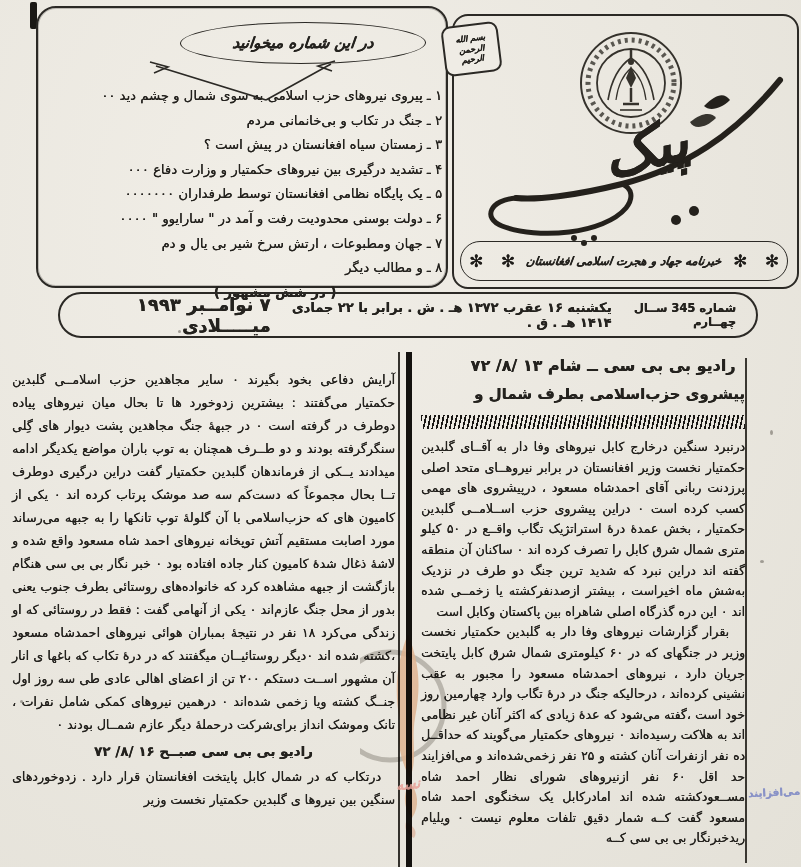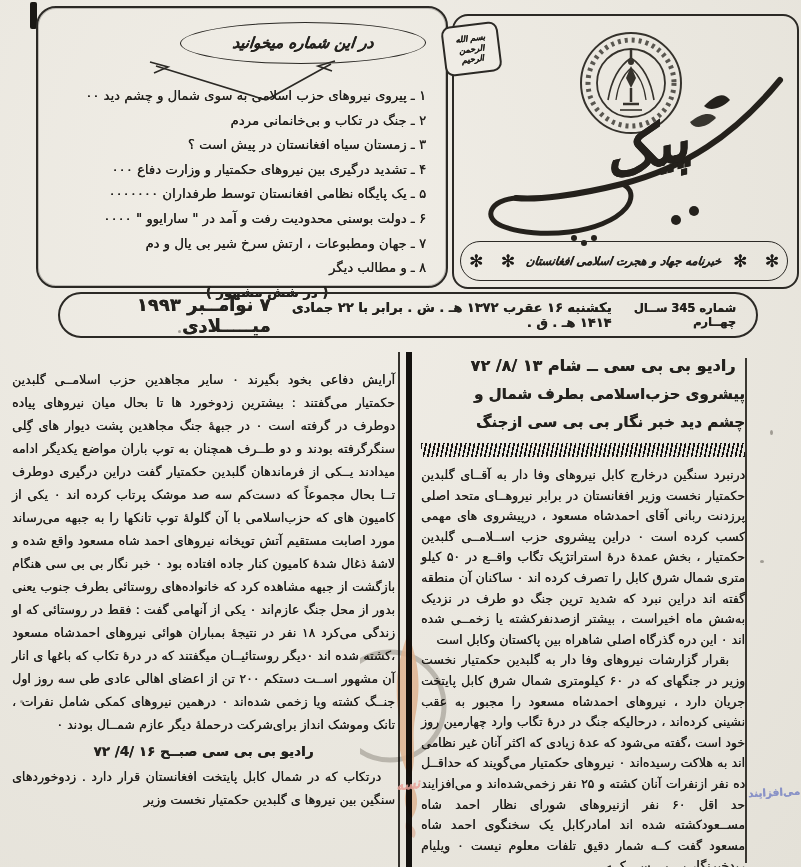--- a/index.html
+++ b/index.html
@@ -17,21 +17,21 @@
   }
   .contents-oval{
     position:absolute; right:20px; top:14px; width:244px; height:40px;
     border:1.6px solid #2b2925; border-radius:50%;
     display:flex; align-items:center; justify-content:center;
     font-style:italic; font-weight:bold; font-size:15px; letter-spacing:1px;
     transform:skewX(-6deg);
   }
   .contents-arrow{ position:absolute; right:110px; top:52px; }
   .contents-list{
-    position:absolute; top:76px; right:20px; left:10px;
+    position:absolute; top:76px; right:4px; left:10px;
     font-size:13.2px; line-height:24.6px; text-align:right;
   }
   .contents-item{ white-space:nowrap; overflow:hidden; }
   .contents-footer{ text-align:center; font-weight:bold; padding-left:60px; }
   
   .masthead-box{
     position:absolute; left:452px; top:14px; width:343px; height:271px;
     border:2.5px solid #2b2925; border-radius:16px;
   }
   .emblem{ position:absolute; left:122px; top:12px; }
@@ -174,30 +174,29 @@
   </div>
 
   <div class="rule-thin-left"></div>
   <div class="rule-thick"></div>
   <div class="rule-right"></div>
 
   <div class="col-right">
     <div class="headline">
       <div class="headline-l1">رادیو بی بی سی ــ شام ۱۳ /۸/ ۷۲</div>
       <div class="headline-l2">پیشروی حزب‌اسلامی بطرف شمال و</div>
-      <div class="headline-l3">چشم دید خبر نگار بی بی سی ازجنگ</div>
     </div>
     <div class="hatch"></div>
     <p class="para">درنبرد سنگین درخارج کابل نیروهای وفا دار به آقــای گلبدین حکمتیار نخست وزیر افغانستان در برابر نیروهــای متحد اصلی پرزدنت ربانی آقای احمدشاه مسعود ، درپیشروی های مهمی کسب کرده است ۰ دراین پیشروی حزب اســلامــی گلبدین حکمتیار ، بخش عمدهٔ درهٔ استراتژیک تگاب واقــع در ۵۰ کیلو متری شمال شرق کابل را تصرف کرده اند ۰ ساکنان آن منطقه گفته اند دراین نبرد که شدید ترین جنگ دو طرف در نزدیک به‌شش ماه اخیراست ، بیشتر ازصدنفرکشته یا زخمــی شده اند ۰ این دره گذرگاه اصلی شاهراه بین پاکستان وکابل است</p>
     <p class="para">بقرار گزارشات نیروهای وفا دار به گلبدین حکمتیار نخست وزیر در جنگهای که در ۶۰ کیلومتری شمال شرق کابل پایتخت جریان دارد ، نیروهای احمدشاه مسعود را مجبور به عقب نشینی کرده‌اند ، درحالیکه جنگ در درهٔ تگاب وارد چهارمین روز خود است ،گفته می‌شود که عدهٔ زیادی که اکثر آنان غیر نظامی اند به هلاکت رسیده‌اند ۰ نیروهای حکمتیار می‌گویند که حداقــل ده نفر ازنفرات آنان کشته و ۲۵ نفر زخمی‌شده‌اند و می‌افزایند حد اقل ۶۰ نفر ازنیروهای شورای نظار احمد شاه مســعودکشته شده اند امادرکابل یک سخنگوی احمد شاه مسعود گفت کــه شمار دقیق تلفات معلوم نیست ۰ ویلیام ریدخبرنگار بی بی سی کــه</p>
   </div>
 
   <div class="col-left">
     <p class="para">آرایش دفاعی بخود بگیرند ۰ سایر مجاهدین حزب اسلامــی گلبدین حکمتیار می‌گفتند : بیشترین زدوخورد ها تا بحال میان نیروهای پیاده دوطرف در گرفته است ۰ در جبههٔ جنگ مجاهدین پشت دیوار های گِلی سنگرگرفته بودند و دو طــرف همچنان به توپ باران مواضع یکدیگر ادامه میدادند یــکی از فرماندهان گلبدین حکمتیار گفت دراین درگیری دوطرف تــا بحال مجموعاً که دست‌کم سه صد موشک پرتاب کرده اند ۰ یکی از کامیون های که حزب‌اسلامی با آن گلولهٔ توپ تانکها را به جبهه می‌رساند مورد اصابت مستقیم آتش توپخانه نیروهای احمد شاه مسعود واقع شده و لاشهٔ ذغال شدهٔ کامیون کنار جاده افتاده بود ۰ خبر نگار بی بی سی هنگام بازگشت از جبهه مشاهده کرد که خانواده‌های روستائی بطرف جنوب یعنی بدور از محل جنگ عازم‌اند ۰ یکی از آنهامی گفت : فقط در روستائی که او زندگی می‌کرد ۱۸ نفر در نتیجهٔ بمباران هوائی نیروهای احمدشاه مسعود ،کشته شده اند ۰دیگر روستائیــان میگفتند که در درهٔ تکاب که باغها ی انار آن مشهور اســت دستکم ۲۰۰ تن از اعضای اهالی عادی طی سه روز اول جنــگ کشته ویا زخمی شده‌اند ۰ درهمین نیروهای کمکی شامل نفرات ، تانک وموشک انداز برای‌شرکت درحملهٔ دیگر عازم شمــال بودند ۰</p>
-    <h3 class="subhead">رادیو بی بی سی صبــح ۱۶ /4/ ۷۲</h3>
+    <h3 class="subhead">رادیو بی بی سی صبــح ۱۶ /۸/ ۷۲</h3>
     <p class="para" style="text-indent:14px">درتکاب که در شمال کابل پایتخت افغانستان قرار دارد . زدوخوردهای سنگین بین نیروها ی گلبدین حکمتیار نخست وزیر</p>
   </div>
 
   <svg class="watermark" width="104" height="214" viewBox="0 0 104 214">
     <circle cx="30" cy="80" r="54" fill="none" stroke="#97948e" stroke-width="5" opacity=".5"></circle>
     <path d="M48,8 C58,34 62,56 55,92 C51,116 58,132 50,152 C42,138 36,118 40,94 C33,64 38,32 48,8 Z" fill="#f3c5a4" opacity=".85"></path>
     <path d="M50,156 C58,166 60,180 52,192 C44,184 42,168 50,156 Z" fill="#f3c5a4" opacity=".8"></path>
     <path d="M46,196 C54,200 58,206 54,212 C47,209 44,203 46,196 Z" fill="#eeb9a2" opacity=".6"></path>
   </svg>
   <div class="stamp-note">نسه</div>

